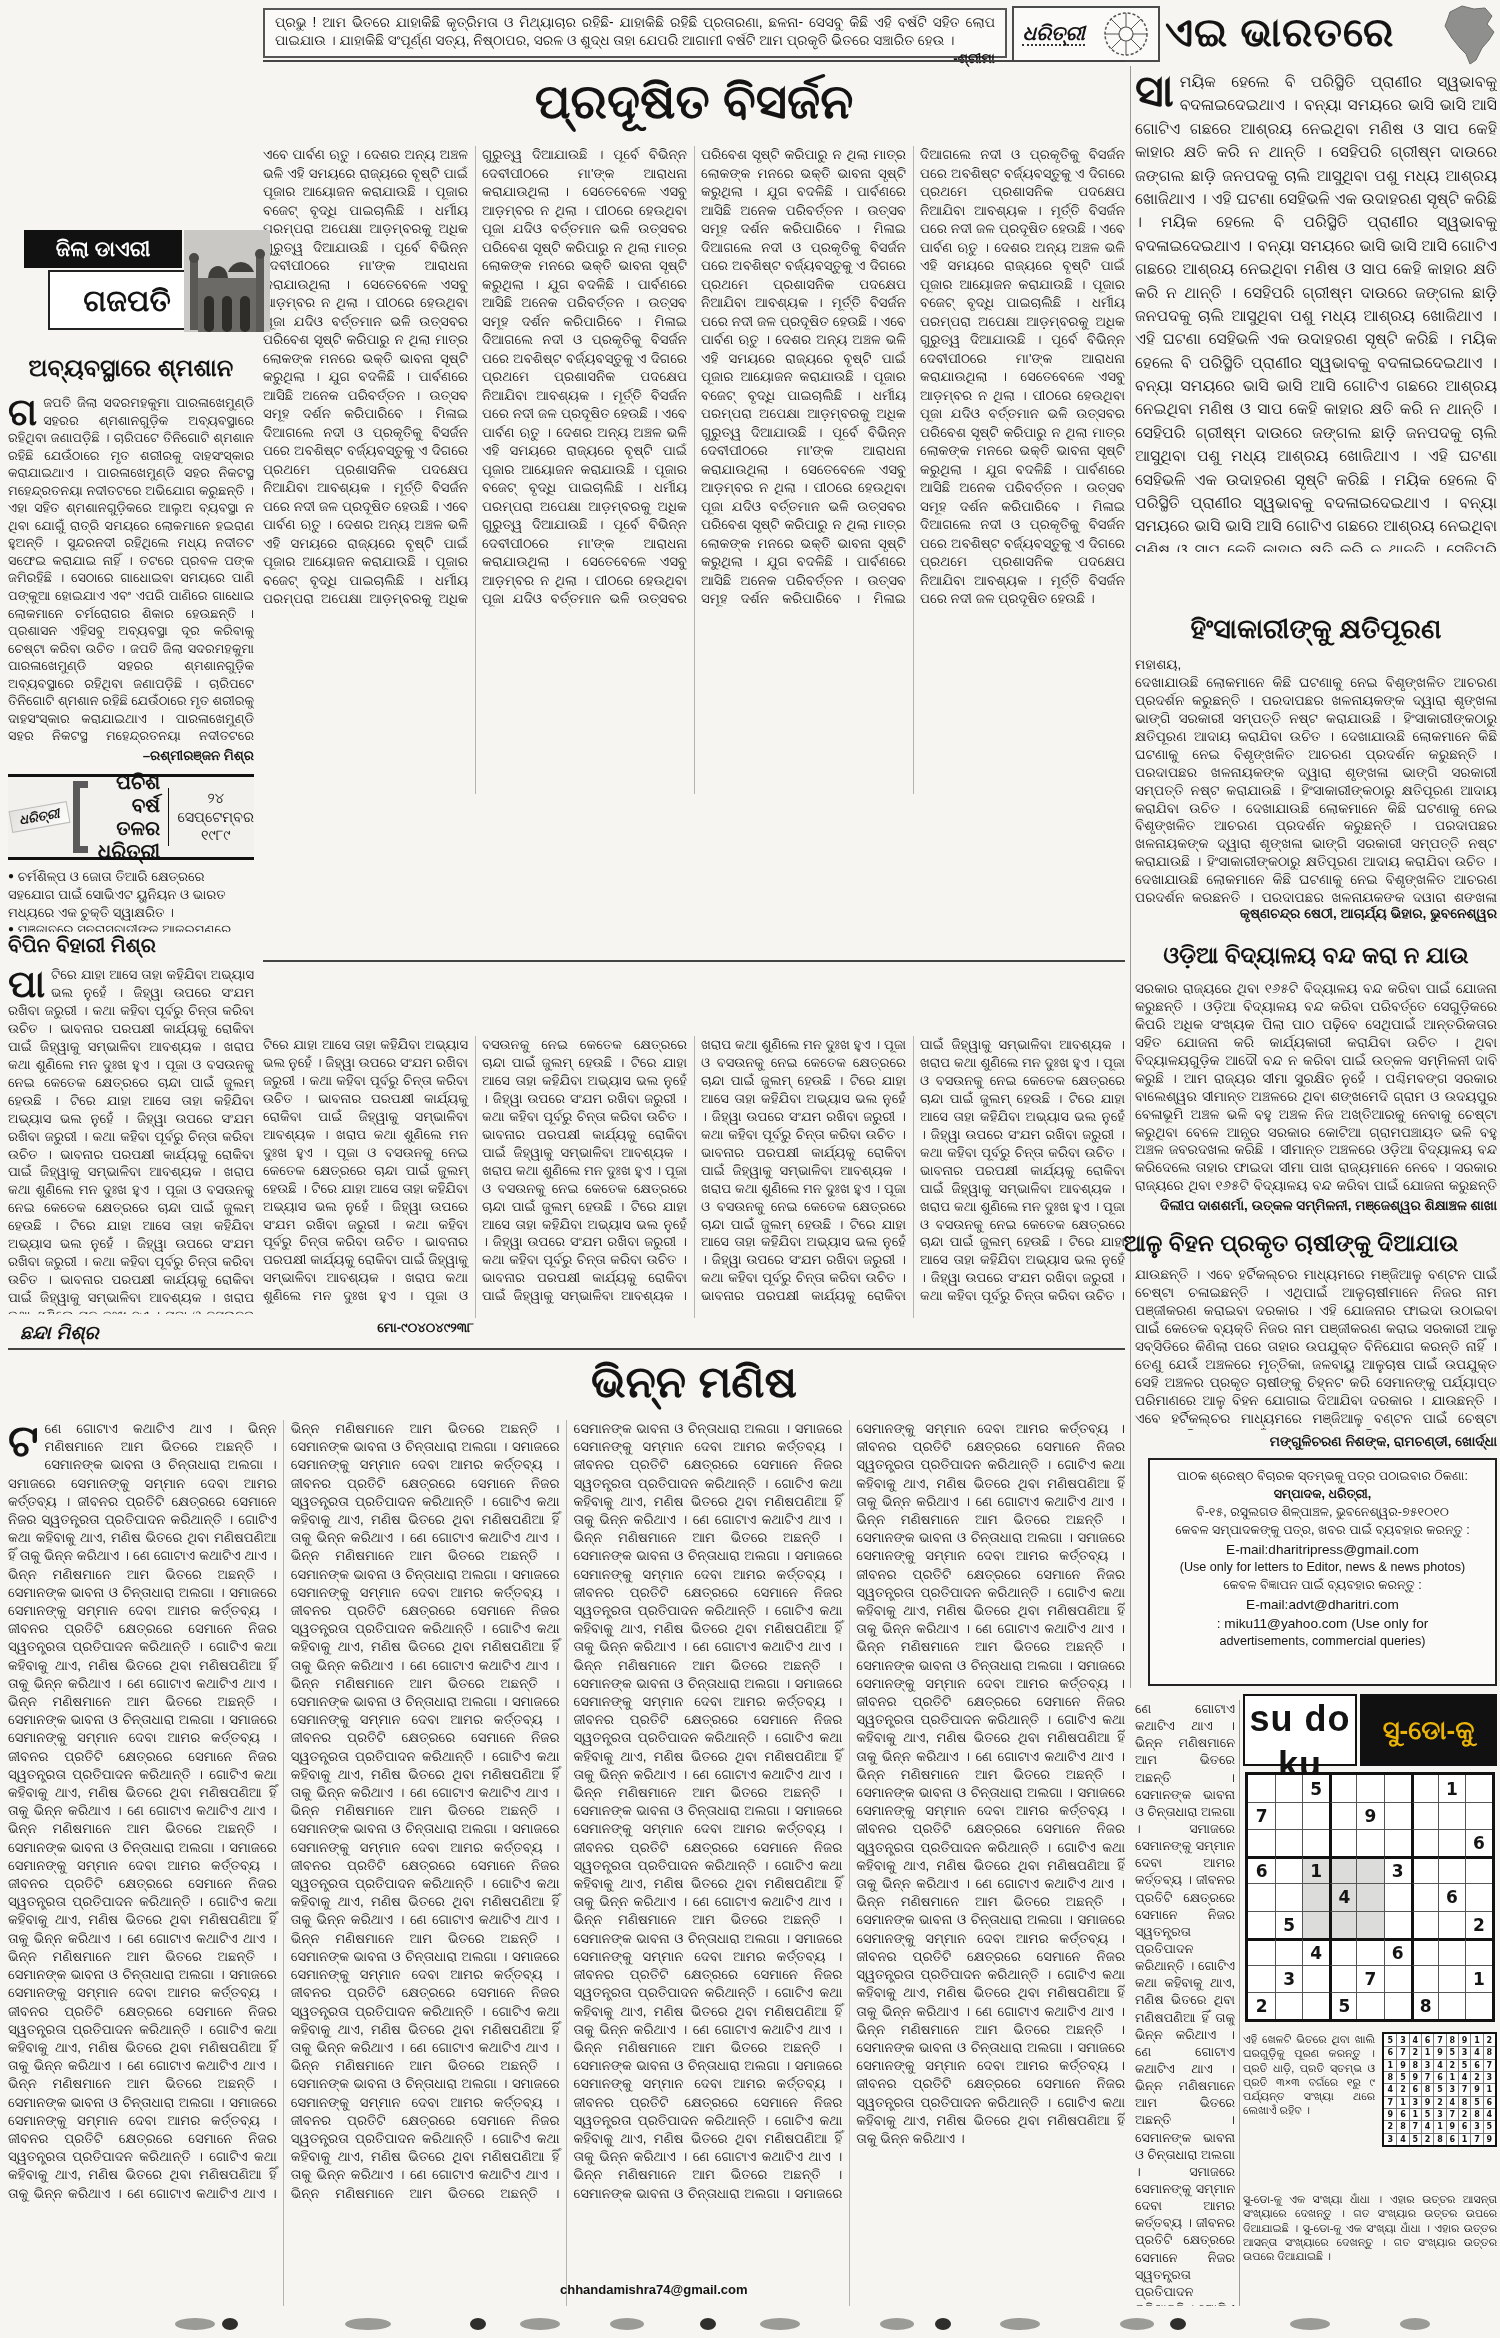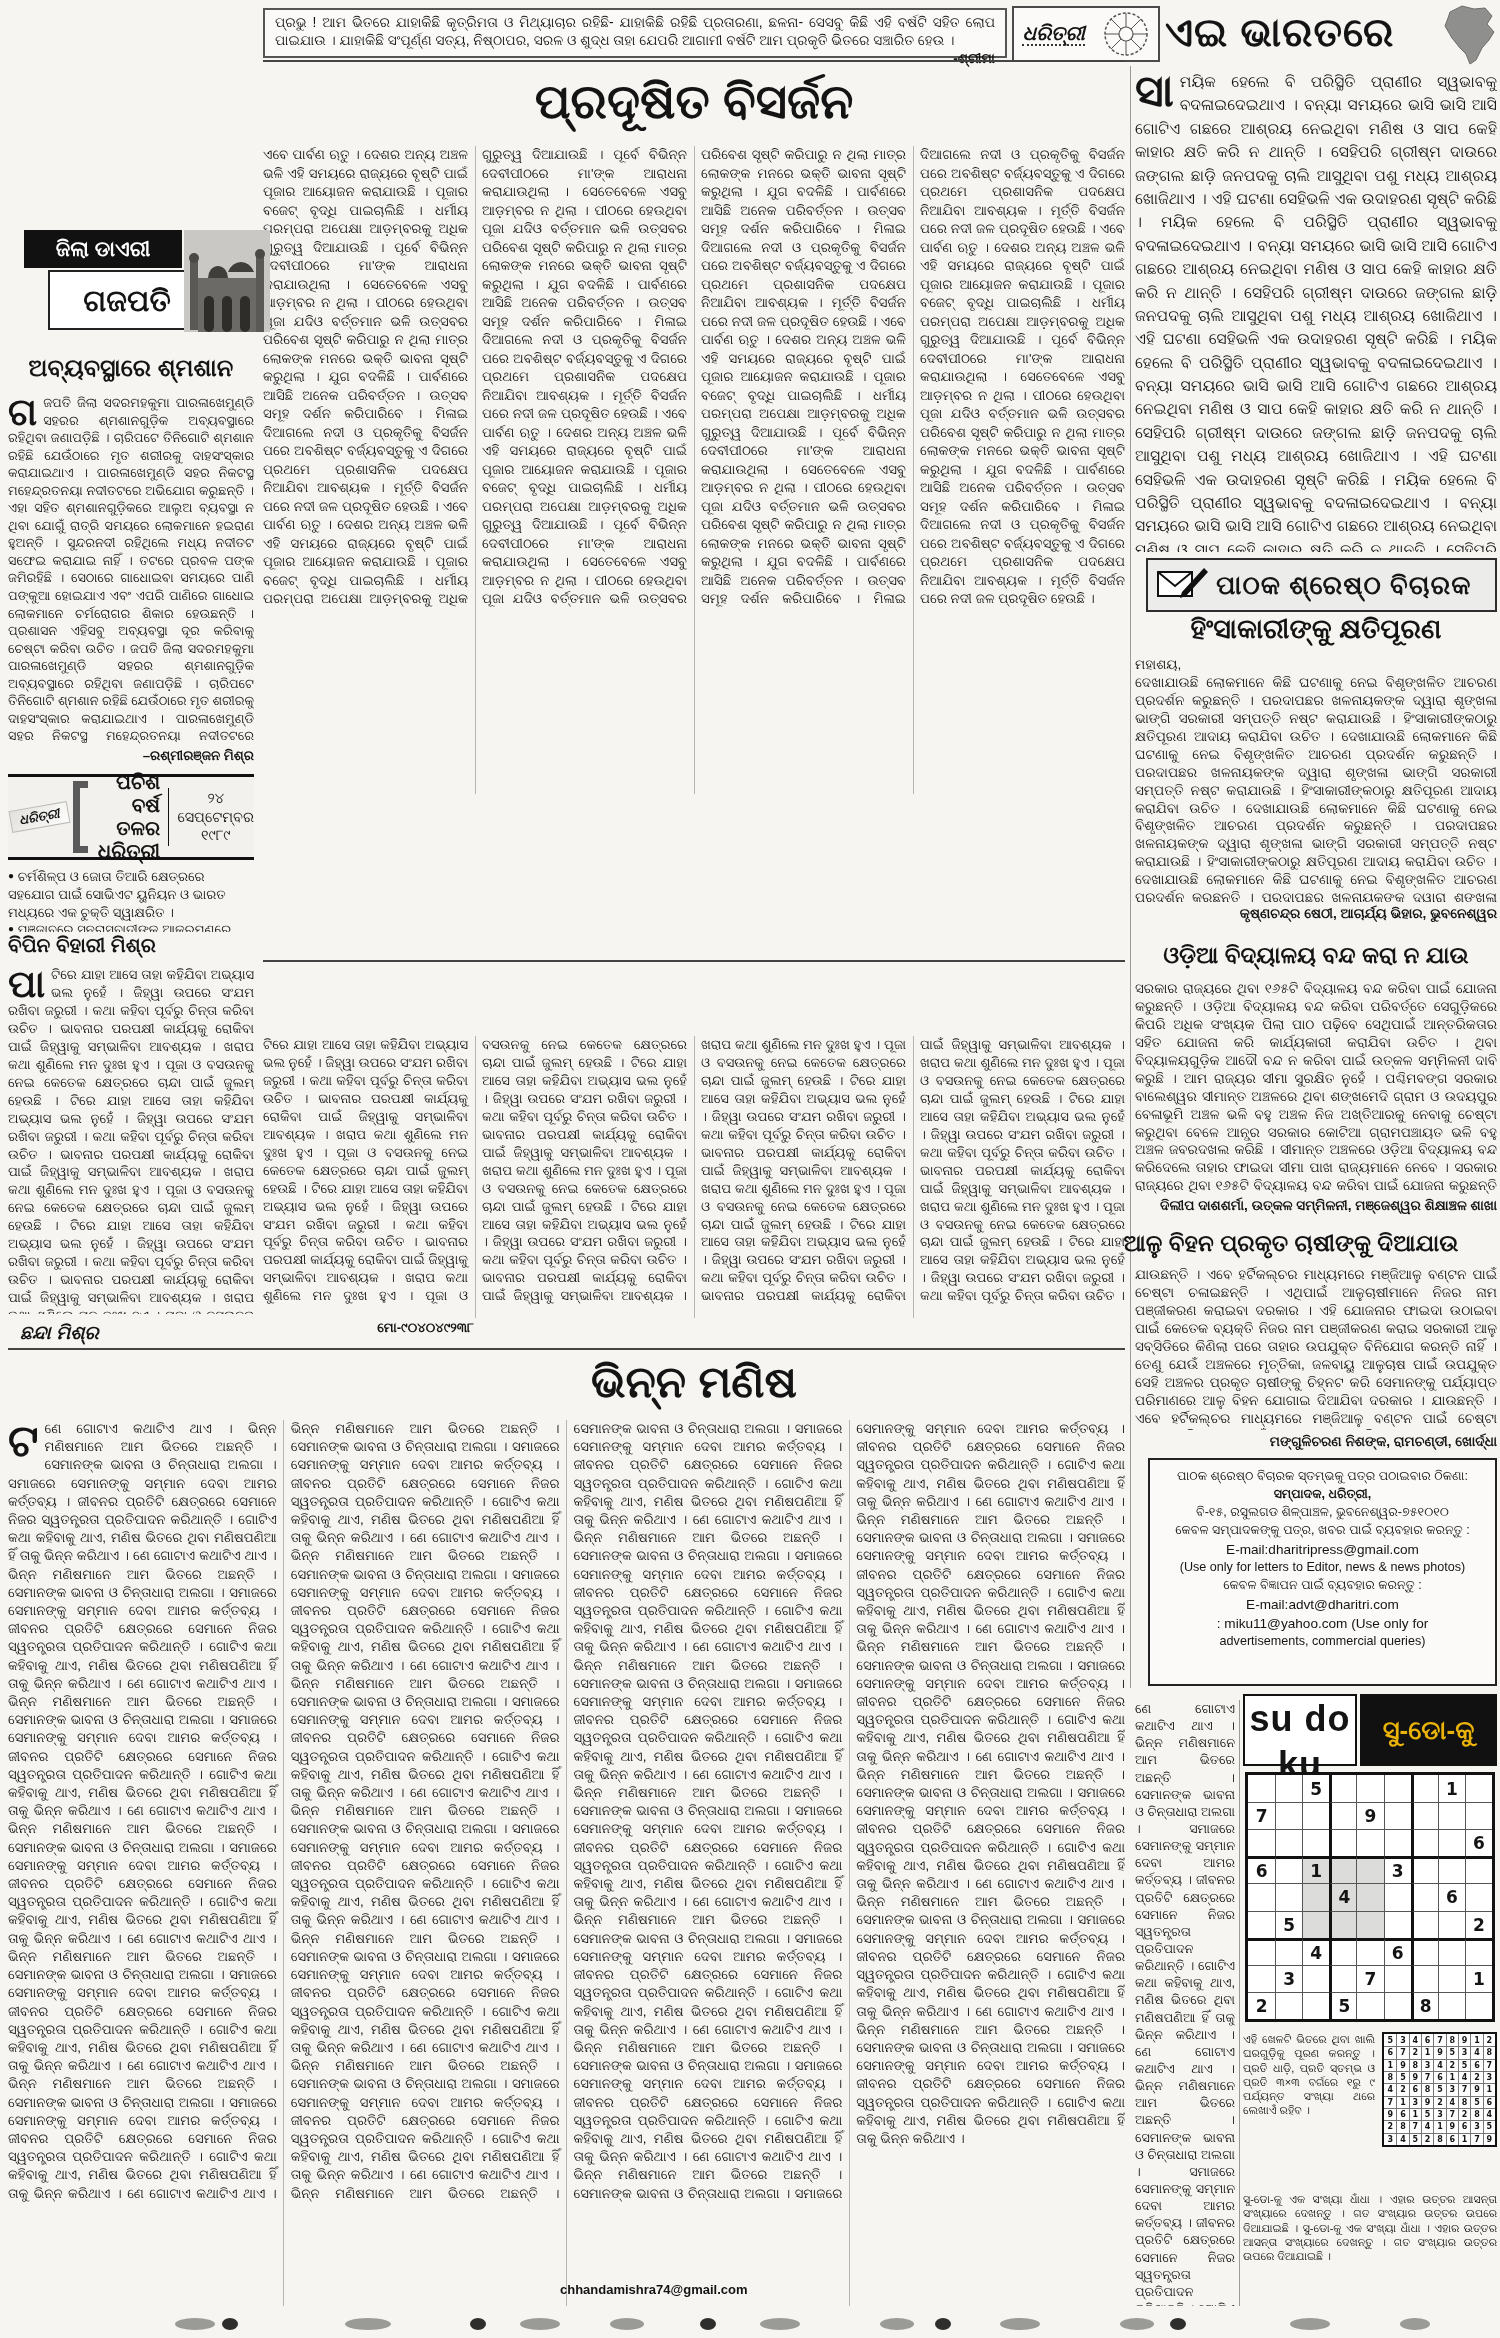--- a/index.html
+++ b/index.html
@@ -147,28 +147,20 @@
   <div class="rule-h" style="left:263px;top:60px;width:862px;height:2px;"></div>
 
   <div class="abs" id="edit-headline">ପ୍ରଦୂଷିତ ବିସର୍ଜନ</div>
   <div class="abs just ovh" id="edit-body">ଏବେ ପାର୍ବଣ ଋତୁ । ଦେଶର ଅନ୍ୟ ଅଞ୍ଚଳ ଭଳି ଏହି ସମୟରେ ରାଜ୍ୟରେ ବୃଷ୍ଟି ପାଇଁ ପୂଜାର ଆୟୋଜନ କରାଯାଉଛି । ପୂଜାର ବଜେଟ୍ ବୃଦ୍ଧି ପାଇଚାଲିଛି । ଧର୍ମୀୟ ପରମ୍ପରା ଅପେକ୍ଷା ଆଡ଼ମ୍ବରକୁ ଅଧିକ ଗୁରୁତ୍ୱ ଦିଆଯାଉଛି । ପୂର୍ବେ ବିଭିନ୍ନ ଦେବୀପୀଠରେ ମା'ଙ୍କ ଆରାଧନା କରାଯାଉଥିଲା । ସେତେବେଳେ ଏସବୁ ଆଡ଼ମ୍ବର ନ ଥିଲା । ପୀଠରେ ହେଉଥିବା ପୂଜା ଯଦିଓ ବର୍ତ୍ତମାନ ଭଳି ଉତ୍ସବର ପରିବେଶ ସୃଷ୍ଟି କରିପାରୁ ନ ଥିଲା ମାତ୍ର ଲୋକଙ୍କ ମନରେ ଭକ୍ତି ଭାବନା ସୃଷ୍ଟି କରୁଥିଲା । ଯୁଗ ବଦଳିଛି । ପାର୍ବଣରେ ଆସିଛି ଅନେକ ପରିବର୍ତ୍ତନ । ଉତ୍ସବ ସମୂହ ଦର୍ଶନ କରିପାରିବେ । ମିଳାଇ ଦିଆଗଲେ ନଦୀ ଓ ପ୍ରକୃତିକୁ ବିସର୍ଜନ ପରେ ଅବଶିଷ୍ଟ ବର୍ଜ୍ୟବସ୍ତୁକୁ ଏ ଦିଗରେ ପ୍ରଥମେ ପ୍ରଶାସନିକ ପଦକ୍ଷେପ ନିଆଯିବା ଆବଶ୍ୟକ । ମୂର୍ତ୍ତି ବିସର୍ଜନ ପରେ ନଦୀ ଜଳ ପ୍ରଦୂଷିତ ହେଉଛି । ଏବେ ପାର୍ବଣ ଋତୁ । ଦେଶର ଅନ୍ୟ ଅଞ୍ଚଳ ଭଳି ଏହି ସମୟରେ ରାଜ୍ୟରେ ବୃଷ୍ଟି ପାଇଁ ପୂଜାର ଆୟୋଜନ କରାଯାଉଛି । ପୂଜାର ବଜେଟ୍ ବୃଦ୍ଧି ପାଇଚାଲିଛି । ଧର୍ମୀୟ ପରମ୍ପରା ଅପେକ୍ଷା ଆଡ଼ମ୍ବରକୁ ଅଧିକ ଗୁରୁତ୍ୱ ଦିଆଯାଉଛି । ପୂର୍ବେ ବିଭିନ୍ନ ଦେବୀପୀଠରେ ମା'ଙ୍କ ଆରାଧନା କରାଯାଉଥିଲା । ସେତେବେଳେ ଏସବୁ ଆଡ଼ମ୍ବର ନ ଥିଲା । ପୀଠରେ ହେଉଥିବା ପୂଜା ଯଦିଓ ବର୍ତ୍ତମାନ ଭଳି ଉତ୍ସବର ପରିବେଶ ସୃଷ୍ଟି କରିପାରୁ ନ ଥିଲା ମାତ୍ର ଲୋକଙ୍କ ମନରେ ଭକ୍ତି ଭାବନା ସୃଷ୍ଟି କରୁଥିଲା । ଯୁଗ ବଦଳିଛି । ପାର୍ବଣରେ ଆସିଛି ଅନେକ ପରିବର୍ତ୍ତନ । ଉତ୍ସବ ସମୂହ ଦର୍ଶନ କରିପାରିବେ । ମିଳାଇ ଦିଆଗଲେ ନଦୀ ଓ ପ୍ରକୃତିକୁ ବିସର୍ଜନ ପରେ ଅବଶିଷ୍ଟ ବର୍ଜ୍ୟବସ୍ତୁକୁ ଏ ଦିଗରେ ପ୍ରଥମେ ପ୍ରଶାସନିକ ପଦକ୍ଷେପ ନିଆଯିବା ଆବଶ୍ୟକ । ମୂର୍ତ୍ତି ବିସର୍ଜନ ପରେ ନଦୀ ଜଳ ପ୍ରଦୂଷିତ ହେଉଛି । ଏବେ ପାର୍ବଣ ଋତୁ । ଦେଶର ଅନ୍ୟ ଅଞ୍ଚଳ ଭଳି ଏହି ସମୟରେ ରାଜ୍ୟରେ ବୃଷ୍ଟି ପାଇଁ ପୂଜାର ଆୟୋଜନ କରାଯାଉଛି । ପୂଜାର ବଜେଟ୍ ବୃଦ୍ଧି ପାଇଚାଲିଛି । ଧର୍ମୀୟ ପରମ୍ପରା ଅପେକ୍ଷା ଆଡ଼ମ୍ବରକୁ ଅଧିକ ଗୁରୁତ୍ୱ ଦିଆଯାଉଛି । ପୂର୍ବେ ବିଭିନ୍ନ ଦେବୀପୀଠରେ ମା'ଙ୍କ ଆରାଧନା କରାଯାଉଥିଲା । ସେତେବେଳେ ଏସବୁ ଆଡ଼ମ୍ବର ନ ଥିଲା । ପୀଠରେ ହେଉଥିବା ପୂଜା ଯଦିଓ ବର୍ତ୍ତମାନ ଭଳି ଉତ୍ସବର ପରିବେଶ ସୃଷ୍ଟି କରିପାରୁ ନ ଥିଲା ମାତ୍ର ଲୋକଙ୍କ ମନରେ ଭକ୍ତି ଭାବନା ସୃଷ୍ଟି କରୁଥିଲା । ଯୁଗ ବଦଳିଛି । ପାର୍ବଣରେ ଆସିଛି ଅନେକ ପରିବର୍ତ୍ତନ । ଉତ୍ସବ ସମୂହ ଦର୍ଶନ କରିପାରିବେ । ମିଳାଇ ଦିଆଗଲେ ନଦୀ ଓ ପ୍ରକୃତିକୁ ବିସର୍ଜନ ପରେ ଅବଶିଷ୍ଟ ବର୍ଜ୍ୟବସ୍ତୁକୁ ଏ ଦିଗରେ ପ୍ରଥମେ ପ୍ରଶାସନିକ ପଦକ୍ଷେପ ନିଆଯିବା ଆବଶ୍ୟକ । ମୂର୍ତ୍ତି ବିସର୍ଜନ ପରେ ନଦୀ ଜଳ ପ୍ରଦୂଷିତ ହେଉଛି । ଏବେ ପାର୍ବଣ ଋତୁ । ଦେଶର ଅନ୍ୟ ଅଞ୍ଚଳ ଭଳି ଏହି ସମୟରେ ରାଜ୍ୟରେ ବୃଷ୍ଟି ପାଇଁ ପୂଜାର ଆୟୋଜନ କରାଯାଉଛି । ପୂଜାର ବଜେଟ୍ ବୃଦ୍ଧି ପାଇଚାଲିଛି । ଧର୍ମୀୟ ପରମ୍ପରା ଅପେକ୍ଷା ଆଡ଼ମ୍ବରକୁ ଅଧିକ ଗୁରୁତ୍ୱ ଦିଆଯାଉଛି । ପୂର୍ବେ ବିଭିନ୍ନ ଦେବୀପୀଠରେ ମା'ଙ୍କ ଆରାଧନା କରାଯାଉଥିଲା । ସେତେବେଳେ ଏସବୁ ଆଡ଼ମ୍ବର ନ ଥିଲା । ପୀଠରେ ହେଉଥିବା ପୂଜା ଯଦିଓ ବର୍ତ୍ତମାନ ଭଳି ଉତ୍ସବର ପରିବେଶ ସୃଷ୍ଟି କରିପାରୁ ନ ଥିଲା ମାତ୍ର ଲୋକଙ୍କ ମନରେ ଭକ୍ତି ଭାବନା ସୃଷ୍ଟି କରୁଥିଲା । ଯୁଗ ବଦଳିଛି । ପାର୍ବଣରେ ଆସିଛି ଅନେକ ପରିବର୍ତ୍ତନ । ଉତ୍ସବ ସମୂହ ଦର୍ଶନ କରିପାରିବେ । ମିଳାଇ ଦିଆଗଲେ ନଦୀ ଓ ପ୍ରକୃତିକୁ ବିସର୍ଜନ ପରେ ଅବଶିଷ୍ଟ ବର୍ଜ୍ୟବସ୍ତୁକୁ ଏ ଦିଗରେ ପ୍ରଥମେ ପ୍ରଶାସନିକ ପଦକ୍ଷେପ ନିଆଯିବା ଆବଶ୍ୟକ । ମୂର୍ତ୍ତି ବିସର୍ଜନ ପରେ ନଦୀ ଜଳ ପ୍ରଦୂଷିତ ହେଉଛି । ଏବେ ପାର୍ବଣ ଋତୁ । ଦେଶର ଅନ୍ୟ ଅଞ୍ଚଳ ଭଳି ଏହି ସମୟରେ ରାଜ୍ୟରେ ବୃଷ୍ଟି ପାଇଁ ପୂଜାର ଆୟୋଜନ କରାଯାଉଛି । ପୂଜାର ବଜେଟ୍ ବୃଦ୍ଧି ପାଇଚାଲିଛି । ଧର୍ମୀୟ ପରମ୍ପରା ଅପେକ୍ଷା ଆଡ଼ମ୍ବରକୁ ଅଧିକ ଗୁରୁତ୍ୱ ଦିଆଯାଉଛି । ପୂର୍ବେ ବିଭିନ୍ନ ଦେବୀପୀଠରେ ମା'ଙ୍କ ଆରାଧନା କରାଯାଉଥିଲା । ସେତେବେଳେ ଏସବୁ ଆଡ଼ମ୍ବର ନ ଥିଲା । ପୀଠରେ ହେଉଥିବା ପୂଜା ଯଦିଓ ବର୍ତ୍ତମାନ ଭଳି ଉତ୍ସବର ପରିବେଶ ସୃଷ୍ଟି କରିପାରୁ ନ ଥିଲା ମାତ୍ର ଲୋକଙ୍କ ମନରେ ଭକ୍ତି ଭାବନା ସୃଷ୍ଟି କରୁଥିଲା । ଯୁଗ ବଦଳିଛି । ପାର୍ବଣରେ ଆସିଛି ଅନେକ ପରିବର୍ତ୍ତନ । ଉତ୍ସବ ସମୂହ ଦର୍ଶନ କରିପାରିବେ । ମିଳାଇ ଦିଆଗଲେ ନଦୀ ଓ ପ୍ରକୃତିକୁ ବିସର୍ଜନ ପରେ ଅବଶିଷ୍ଟ ବର୍ଜ୍ୟବସ୍ତୁକୁ ଏ ଦିଗରେ ପ୍ରଥମେ ପ୍ରଶାସନିକ ପଦକ୍ଷେପ ନିଆଯିବା ଆବଶ୍ୟକ । ମୂର୍ତ୍ତି ବିସର୍ଜନ ପରେ ନଦୀ ଜଳ ପ୍ରଦୂଷିତ ହେଉଛି ।</div>
 
   <div class="abs just ovh" id="ei-body">
     <span class="dropcap">ସା</span><span>ମୟିକ ହେଲେ ବି ପରିସ୍ଥିତି ପ୍ରାଣୀର ସ୍ୱଭାବକୁ ବଦଳାଇଦେଇଥାଏ । ବନ୍ୟା ସମୟରେ ଭାସି ଭାସି ଆସି ଗୋଟିଏ ଗଛରେ ଆଶ୍ରୟ ନେଇଥିବା ମଣିଷ ଓ ସାପ କେହି କାହାର କ୍ଷତି କରି ନ ଥାନ୍ତି । ସେହିପରି ଗ୍ରୀଷ୍ମ ଦାଉରେ ଜଙ୍ଗଲ ଛାଡ଼ି ଜନପଦକୁ ଚାଲି ଆସୁଥିବା ପଶୁ ମଧ୍ୟ ଆଶ୍ରୟ ଖୋଜିଥାଏ । ଏହି ଘଟଣା ସେହିଭଳି ଏକ ଉଦାହରଣ ସୃଷ୍ଟି କରିଛି । ମୟିକ ହେଲେ ବି ପରିସ୍ଥିତି ପ୍ରାଣୀର ସ୍ୱଭାବକୁ ବଦଳାଇଦେଇଥାଏ । ବନ୍ୟା ସମୟରେ ଭାସି ଭାସି ଆସି ଗୋଟିଏ ଗଛରେ ଆଶ୍ରୟ ନେଇଥିବା ମଣିଷ ଓ ସାପ କେହି କାହାର କ୍ଷତି କରି ନ ଥାନ୍ତି । ସେହିପରି ଗ୍ରୀଷ୍ମ ଦାଉରେ ଜଙ୍ଗଲ ଛାଡ଼ି ଜନପଦକୁ ଚାଲି ଆସୁଥିବା ପଶୁ ମଧ୍ୟ ଆଶ୍ରୟ ଖୋଜିଥାଏ । ଏହି ଘଟଣା ସେହିଭଳି ଏକ ଉଦାହରଣ ସୃଷ୍ଟି କରିଛି । ମୟିକ ହେଲେ ବି ପରିସ୍ଥିତି ପ୍ରାଣୀର ସ୍ୱଭାବକୁ ବଦଳାଇଦେଇଥାଏ । ବନ୍ୟା ସମୟରେ ଭାସି ଭାସି ଆସି ଗୋଟିଏ ଗଛରେ ଆଶ୍ରୟ ନେଇଥିବା ମଣିଷ ଓ ସାପ କେହି କାହାର କ୍ଷତି କରି ନ ଥାନ୍ତି । ସେହିପରି ଗ୍ରୀଷ୍ମ ଦାଉରେ ଜଙ୍ଗଲ ଛାଡ଼ି ଜନପଦକୁ ଚାଲି ଆସୁଥିବା ପଶୁ ମଧ୍ୟ ଆଶ୍ରୟ ଖୋଜିଥାଏ । ଏହି ଘଟଣା ସେହିଭଳି ଏକ ଉଦାହରଣ ସୃଷ୍ଟି କରିଛି । ମୟିକ ହେଲେ ବି ପରିସ୍ଥିତି ପ୍ରାଣୀର ସ୍ୱଭାବକୁ ବଦଳାଇଦେଇଥାଏ । ବନ୍ୟା ସମୟରେ ଭାସି ଭାସି ଆସି ଗୋଟିଏ ଗଛରେ ଆଶ୍ରୟ ନେଇଥିବା ମଣିଷ ଓ ସାପ କେହି କାହାର କ୍ଷତି କରି ନ ଥାନ୍ତି । ସେହିପରି ଗ୍ରୀଷ୍ମ ଦାଉରେ ଜଙ୍ଗଲ ଛାଡ଼ି ଜନପଦକୁ ଚାଲି ଆସୁଥିବା ପଶୁ ମଧ୍ୟ ଆଶ୍ରୟ ଖୋଜିଥାଏ । ଏହି ଘଟଣା ସେହିଭଳି ଏକ ଉଦାହରଣ ସୃଷ୍ଟି କରିଛି ।</span>
   </div>
   <div class="rule-v" style="left:1130px;top:66px;width:1px;height:1622px;"></div>
 
-  <div class="abs" id="letters-head">
-    <svg width="52" height="38" viewBox="0 0 52 38">
-      <rect x="2" y="6" width="34" height="24" fill="#fff" stroke="#111" stroke-width="2"></rect>
-      <path d="M2,6 L19,20 L36,6" fill="none" stroke="#111" stroke-width="2"></path>
-      <polygon points="26,26 48,2 52,6 30,30 24,32" fill="#111"></polygon>
-    </svg>
-    <span class="lt">ପାଠକ ଶ୍ରେଷ୍ଠ ବିଚାରକ</span>
-  </div>
 
   <div class="abs letter-h" style="left:1135px;top:614px;width:362px;font-size:27px;">ହିଂସାକାରୀଙ୍କୁ କ୍ଷତିପୂରଣ</div>
   <div class="abs just ovh letter-body" style="left:1135px;top:656px;width:362px;height:246px;">
     <span style="display:block;">ମହାଶୟ,</span>
     <span>ଦେଖାଯାଉଛି ଲୋକମାନେ କିଛି ଘଟଣାକୁ ନେଇ ବିଶୃଙ୍ଖଳିତ ଆଚରଣ ପ୍ରଦର୍ଶନ କରୁଛନ୍ତି । ପରଦାପଛର ଖଳନାୟକଙ୍କ ଦ୍ୱାରା ଶୃଙ୍ଖଳା ଭାଙ୍ଗି ସରକାରୀ ସମ୍ପତ୍ତି ନଷ୍ଟ କରାଯାଉଛି । ହିଂସାକାରୀଙ୍କଠାରୁ କ୍ଷତିପୂରଣ ଆଦାୟ କରାଯିବା ଉଚିତ । ଦେଖାଯାଉଛି ଲୋକମାନେ କିଛି ଘଟଣାକୁ ନେଇ ବିଶୃଙ୍ଖଳିତ ଆଚରଣ ପ୍ରଦର୍ଶନ କରୁଛନ୍ତି । ପରଦାପଛର ଖଳନାୟକଙ୍କ ଦ୍ୱାରା ଶୃଙ୍ଖଳା ଭାଙ୍ଗି ସରକାରୀ ସମ୍ପତ୍ତି ନଷ୍ଟ କରାଯାଉଛି । ହିଂସାକାରୀଙ୍କଠାରୁ କ୍ଷତିପୂରଣ ଆଦାୟ କରାଯିବା ଉଚିତ । ଦେଖାଯାଉଛି ଲୋକମାନେ କିଛି ଘଟଣାକୁ ନେଇ ବିଶୃଙ୍ଖଳିତ ଆଚରଣ ପ୍ରଦର୍ଶନ କରୁଛନ୍ତି । ପରଦାପଛର ଖଳନାୟକଙ୍କ ଦ୍ୱାରା ଶୃଙ୍ଖଳା ଭାଙ୍ଗି ସରକାରୀ ସମ୍ପତ୍ତି ନଷ୍ଟ କରାଯାଉଛି । ହିଂସାକାରୀଙ୍କଠାରୁ କ୍ଷତିପୂରଣ ଆଦାୟ କରାଯିବା ଉଚିତ । ଦେଖାଯାଉଛି ଲୋକମାନେ କିଛି ଘଟଣାକୁ ନେଇ ବିଶୃଙ୍ଖଳିତ ଆଚରଣ ପ୍ରଦର୍ଶନ କରୁଛନ୍ତି । ପରଦାପଛର ଖଳନାୟକଙ୍କ ଦ୍ୱାରା ଶୃଙ୍ଖଳା ଭାଙ୍ଗି ସରକାରୀ ସମ୍ପତ୍ତି ନଷ୍ଟ କରାଯାଉଛି । ହିଂସାକାରୀଙ୍କଠାରୁ କ୍ଷତିପୂରଣ ଆଦାୟ କରାଯିବା ଉଚିତ ।</span>
   </div>
   <div class="abs letter-sig" style="left:1135px;top:906px;width:362px;">କୃଷ୍ଣଚନ୍ଦ୍ର ଷେଠୀ, ଆଚାର୍ଯ୍ୟ ଭିହାର, ଭୁବନେଶ୍ୱର</div>
 
   <div class="abs letter-h" style="left:1135px;top:942px;width:362px;font-size:23px;">ଓଡ଼ିଆ ବିଦ୍ୟାଳୟ ବନ୍ଦ କରା ନ ଯାଉ</div>
   <div class="abs just ovh letter-body" style="left:1135px;top:980px;width:362px;height:214px;">ସରକାର ରାଜ୍ୟରେ ଥିବା ୧୬୫ଟି ବିଦ୍ୟାଳୟ ବନ୍ଦ କରିବା ପାଇଁ ଯୋଜନା କରୁଛନ୍ତି । ଓଡ଼ିଆ ବିଦ୍ୟାଳୟ ବନ୍ଦ କରିବା ପରିବର୍ତ୍ତେ ସେଗୁଡ଼ିକରେ କିପରି ଅଧିକ ସଂଖ୍ୟକ ପିଲା ପାଠ ପଢ଼ିବେ ସେଥିପାଇଁ ଆନ୍ତରିକତାର ସହିତ ଯୋଜନା କରି କାର୍ଯ୍ୟକାରୀ କରାଯିବା ଉଚିତ । ଥିବା ବିଦ୍ୟାଳୟଗୁଡ଼ିକ ଆଦୌ ବନ୍ଦ ନ କରିବା ପାଇଁ ଉତ୍କଳ ସମ୍ମିଳନୀ ଦାବି କରୁଛି । ଆମ ରାଜ୍ୟର ସୀମା ସୁରକ୍ଷିତ ନୁହେଁ । ପଶ୍ଚିମବଙ୍ଗ ସରକାର ବାଲେଶ୍ୱର ସୀମାନ୍ତ ଅଞ୍ଚଳରେ ଥିବା ଶଙ୍ଖମେଦି ଗ୍ରାମ ଓ ଉଦୟପୁର ବେଳାଭୂମି ଅଞ୍ଚଳ ଭଳି ବହୁ ଅଞ୍ଚଳ ନିଜ ଅଖ୍ତିଆରକୁ ନେବାକୁ ଚେଷ୍ଟା କରୁଥିବା ବେଳେ ଆନ୍ଧ୍ର ସରକାର କୋଟିଆ ଗ୍ରାମପଞ୍ଚାୟତ ଭଳି ବହୁ ଅଞ୍ଚଳ ଜବରଦଖଲ କରିଛି । ସୀମାନ୍ତ ଅଞ୍ଚଳରେ ଓଡ଼ିଆ ବିଦ୍ୟାଳୟ ବନ୍ଦ କରିଦେଲେ ତାହାର ଫାଇଦା ସୀମା ପାଖ ରାଜ୍ୟମାନେ ନେବେ । ସରକାର ରାଜ୍ୟରେ ଥିବା ୧୬୫ଟି ବିଦ୍ୟାଳୟ ବନ୍ଦ କରିବା ପାଇଁ ଯୋଜନା କରୁଛନ୍ତି । ଓଡ଼ିଆ ବିଦ୍ୟାଳୟ ବନ୍ଦ କରିବା ପରିବର୍ତ୍ତେ ସେଗୁଡ଼ିକରେ କିପରି ଅଧିକ ସଂଖ୍ୟକ ପିଲା ପାଠ ପଢ଼ିବେ ସେଥିପାଇଁ ଆନ୍ତରିକତାର ସହିତ ଯୋଜନା କରି କାର୍ଯ୍ୟକାରୀ କରାଯିବା ଉଚିତ । ଥିବା ବିଦ୍ୟାଳୟଗୁଡ଼ିକ ଆଦୌ ବନ୍ଦ ନ କରିବା ପାଇଁ ଉତ୍କଳ ସମ୍ମିଳନୀ ଦାବି କରୁଛି । ଆମ ରାଜ୍ୟର ସୀମା ସୁରକ୍ଷିତ ନୁହେଁ । ପଶ୍ଚିମବଙ୍ଗ ସରକାର ବାଲେଶ୍ୱର ସୀମାନ୍ତ ଅଞ୍ଚଳରେ ଥିବା ଶଙ୍ଖମେଦି ଗ୍ରାମ ଓ ଉଦୟପୁର ବେଳାଭୂମି ଅଞ୍ଚଳ ଭଳି ବହୁ ଅଞ୍ଚଳ ନିଜ ଅଖ୍ତିଆରକୁ ନେବାକୁ ଚେଷ୍ଟା କରୁଥିବା ବେଳେ ଆନ୍ଧ୍ର ସରକାର କୋଟିଆ ଗ୍ରାମପଞ୍ଚାୟତ ଭଳି ବହୁ ଅଞ୍ଚଳ ଜବରଦଖଲ କରିଛି । ସୀମାନ୍ତ ଅଞ୍ଚଳରେ ଓଡ଼ିଆ ବିଦ୍ୟାଳୟ ବନ୍ଦ କରିଦେଲେ ତାହାର ଫାଇଦା ସୀମା ପାଖ ରାଜ୍ୟମାନେ ନେବେ ।</div>

